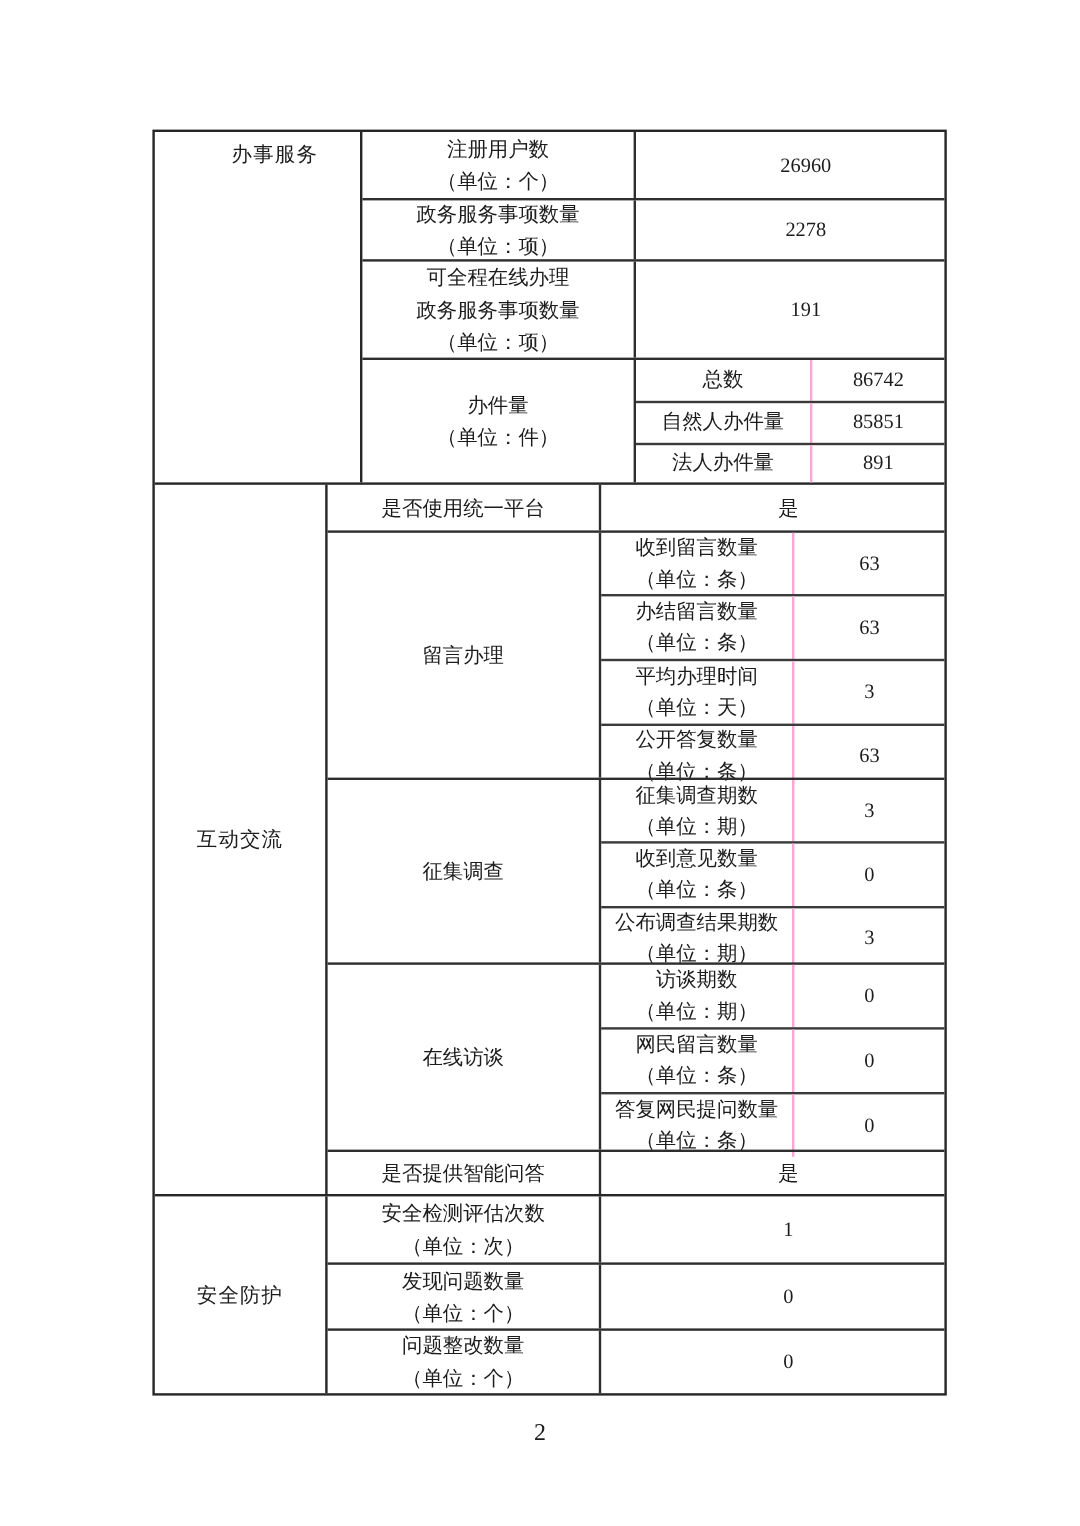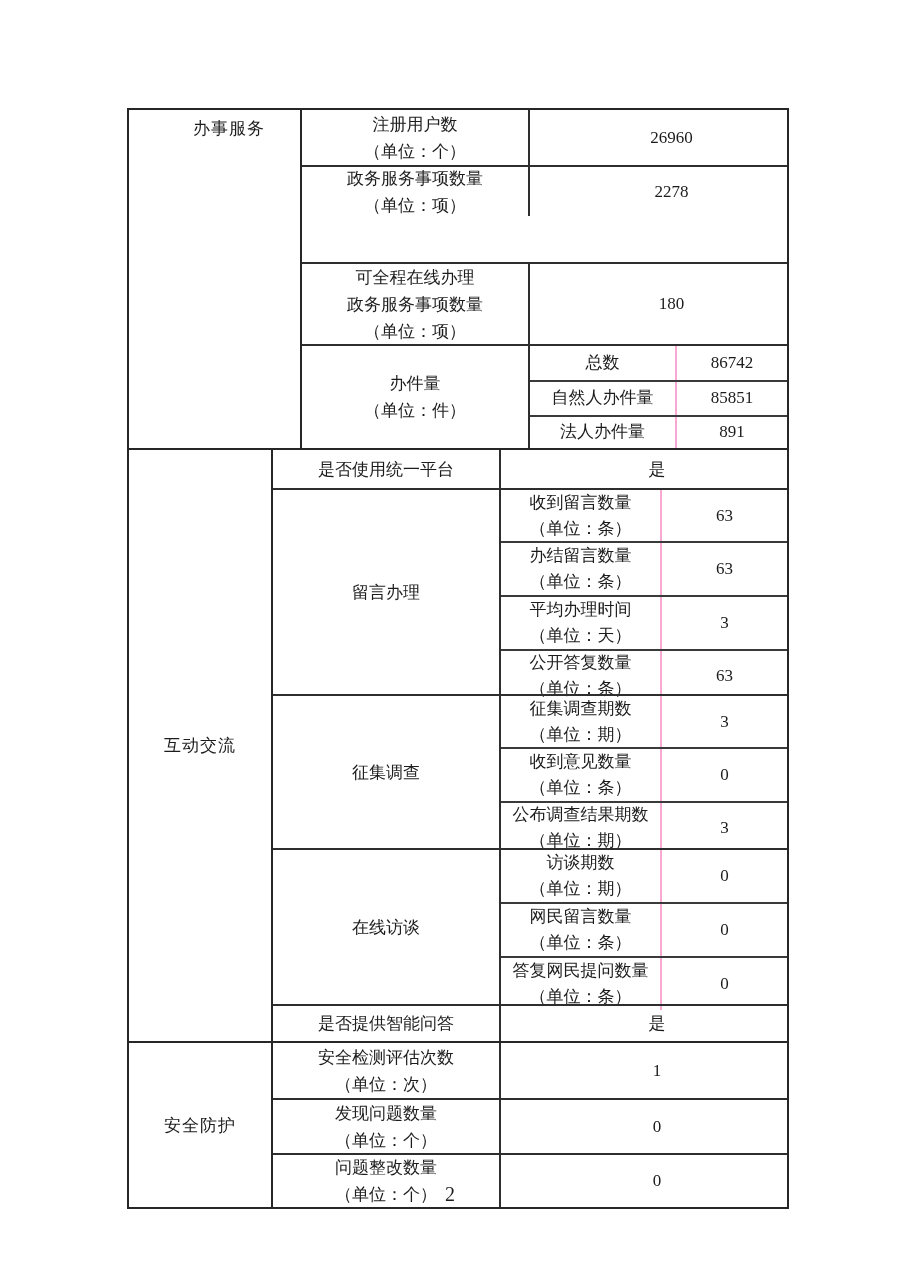--- a/index.html
+++ b/index.html
@@ -67,21 +67,21 @@
   .sv {
     flex: 1 1 auto;
     display: flex; align-items: center; justify-content: center;
     font-size: 17px;
   }
 
   
   .h37 { height: 37px; } .h38 { height: 38px; }
   .h34 { height: 34px; } .h35 { height: 35px; }
   .h51 { height: 51px; } .h52 { height: 55px; } .h54 { height: 54px; }
-  .h82 { height: 82px; margin-top: 46px; }
+  .h82 { height: 82px; }
   .h104 { height: 104px; } .h154 { height: 154px; }
   .h156 { height: 156px; } .h206 { height: 206px; }
 
   .page-number {
     position: absolute;
     left: 0; right: 0; top: 1183px;
     text-align: center;
     font-size: 20px;
   }
 </style>
@@ -111,21 +111,21 @@
           </div>
           <div class="val">2278</div>
         </div>
 
         <div class="r h82">
           <div class="lbl">
             <div>可全程在线办理</div>
             <div>政务服务事项数量</div>
             <div>（单位：项）</div>
           </div>
-          <div class="val">180</div>
+          <div class="val">191</div>
         </div>
 
         <div class="grp h104">
           <div class="lbl">
             <div>办件量</div>
             <div>（单位：件）</div>
           </div>
           <div class="subs">
             <div class="sr h35">
               <div class="sl sla">总数</div>

